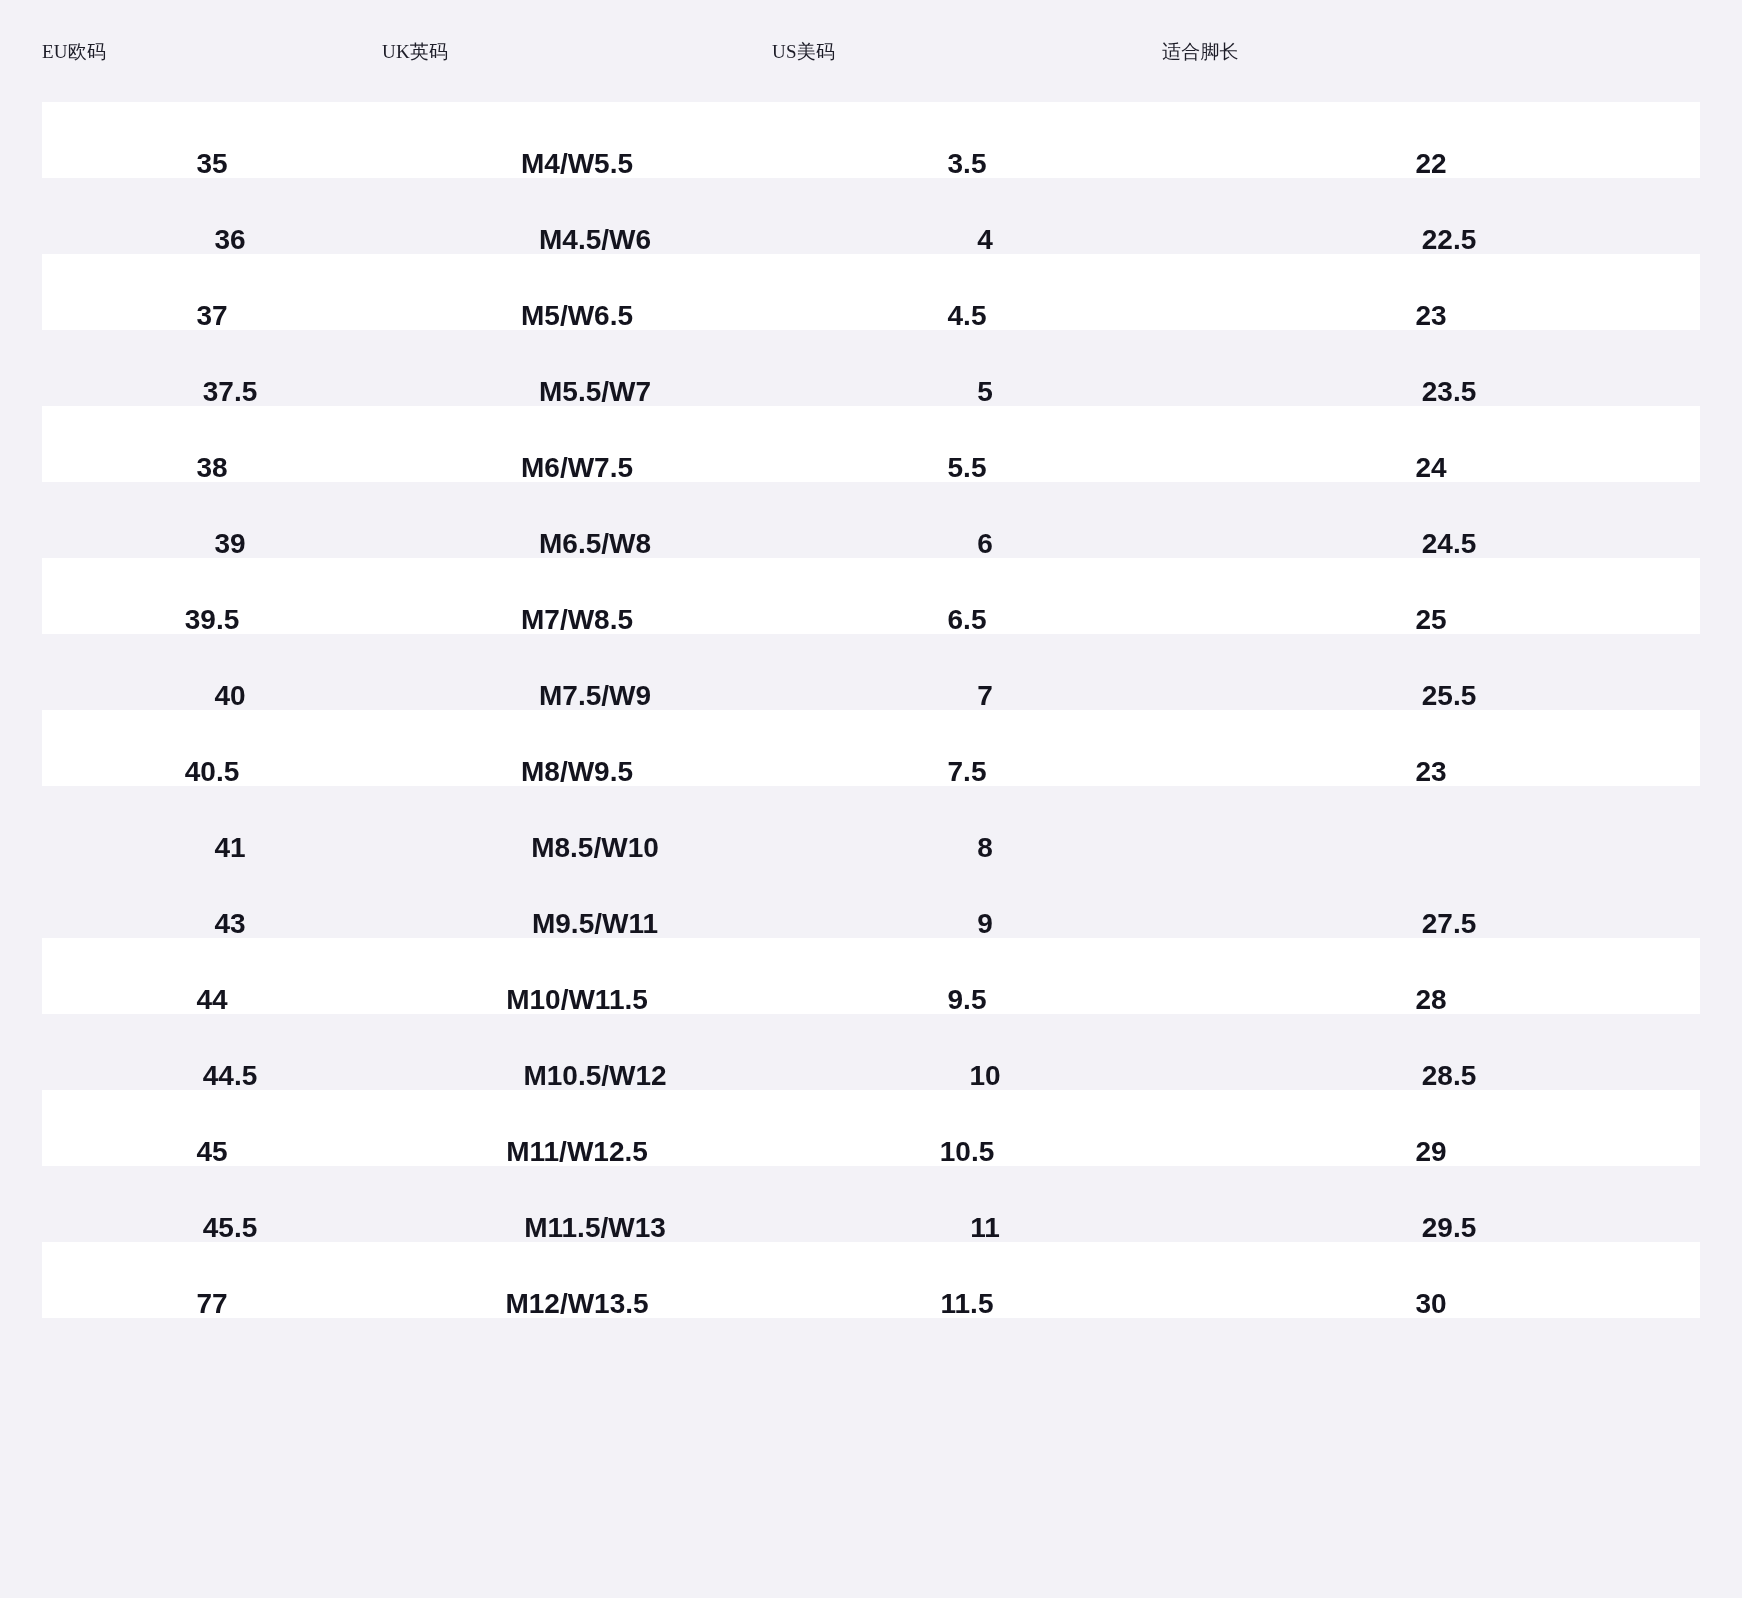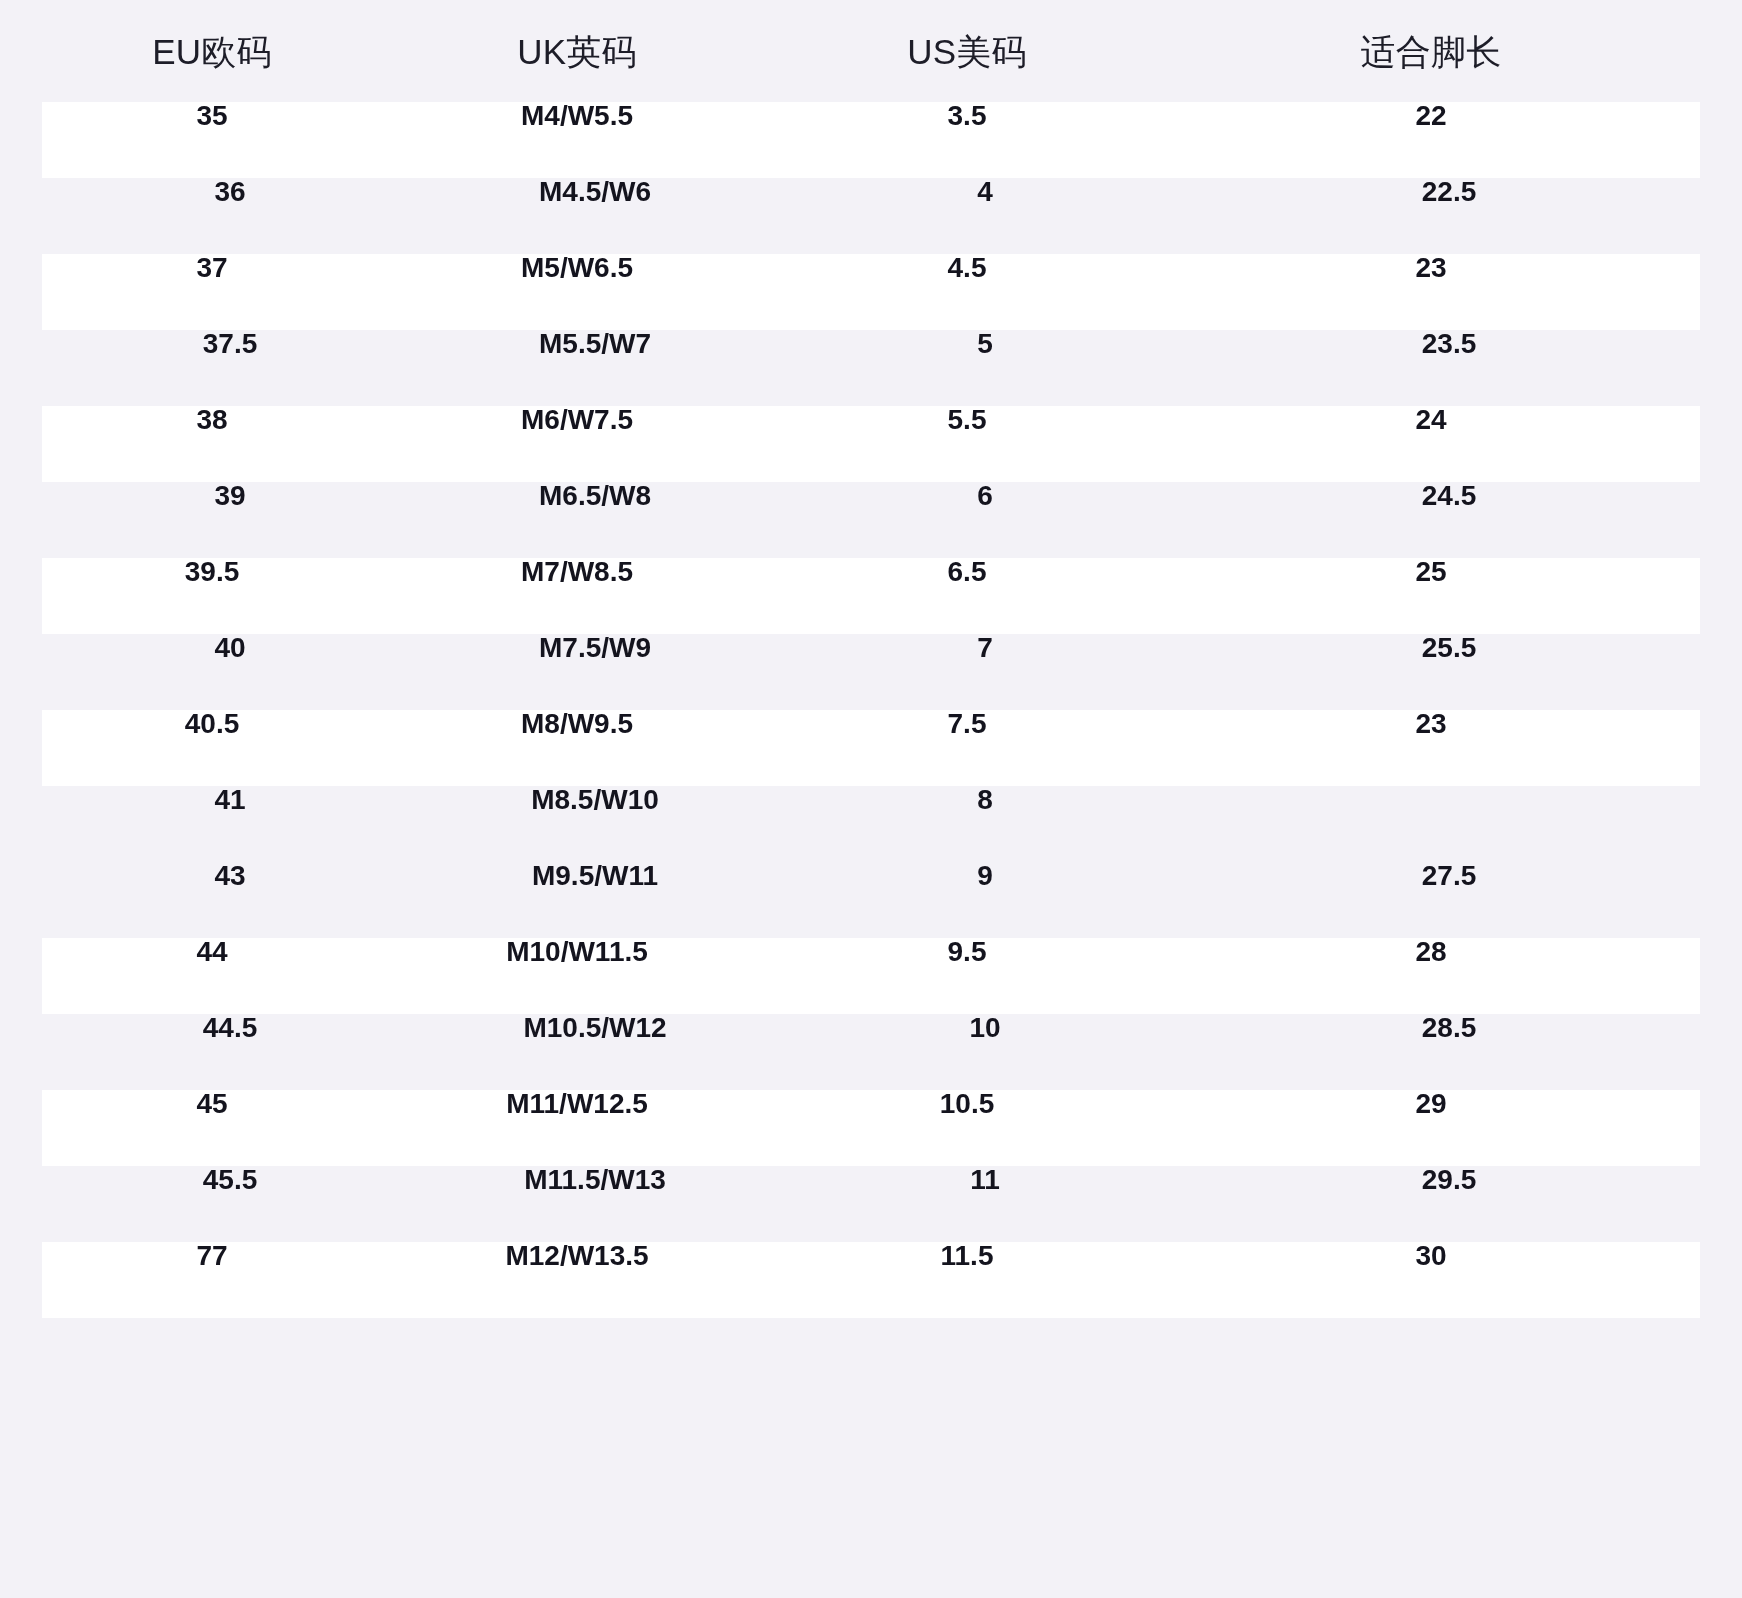--- a/index.html
+++ b/index.html
@@ -24,36 +24,36 @@
   
   .chart-header {
     display: flex;
     height: 102px;
     align-items: center;
     background: #f3f2f7;
     padding: 0 42px;
     box-sizing: border-box;
   }
   .chart-header .cell {
-    font-size: 35px;
+    font-size: 19px;
     font-weight: 400;
     color: #1d1d28;
-    text-align: center;
     letter-spacing: 0.2px;
     line-height: 1;
     white-space: nowrap;
+    font-family: Liberation Serif, serif;
   }
 
   
   .chart-body {
     display: block;
   }
   .row {
     display: flex;
-    align-items: flex-start;
+    align-items: flex-end;
     height: 76px;
     box-sizing: border-box;
   }
   .row.alt-white {
     background: #ffffff;
     margin: 0 42px;
   }
   .row.alt-tint {
     background: #f3f2f7;
     margin: 0;

